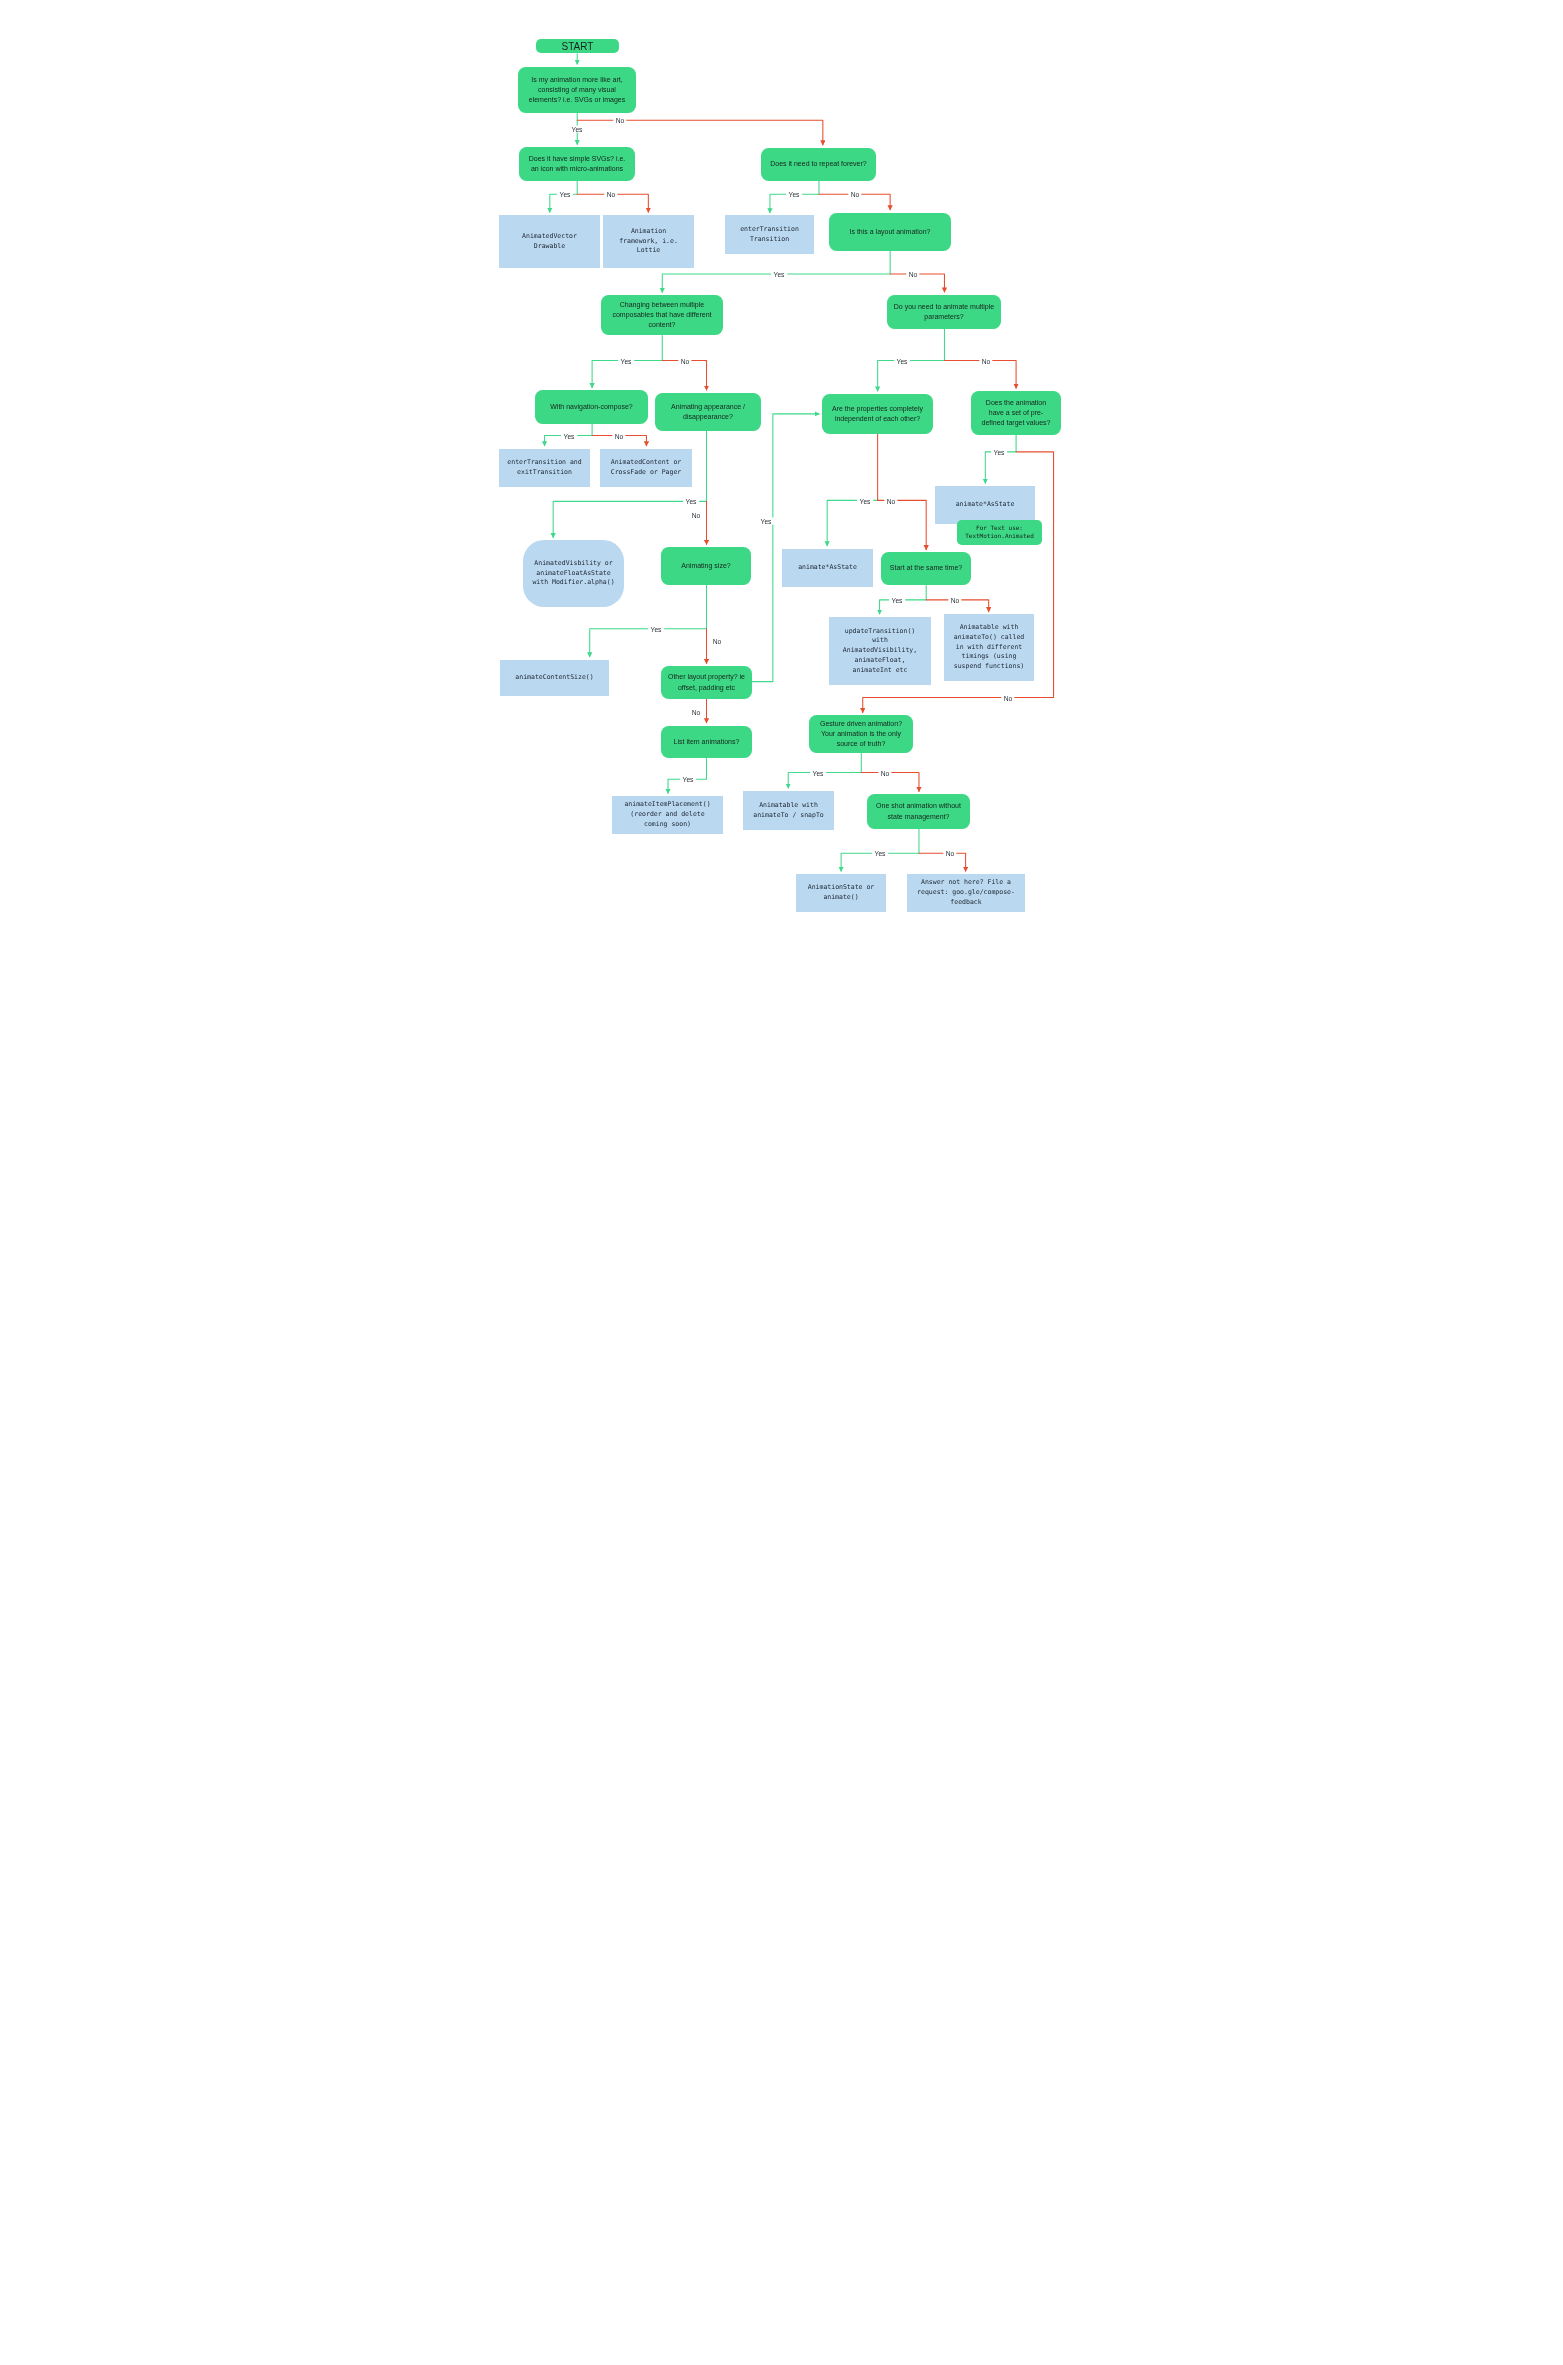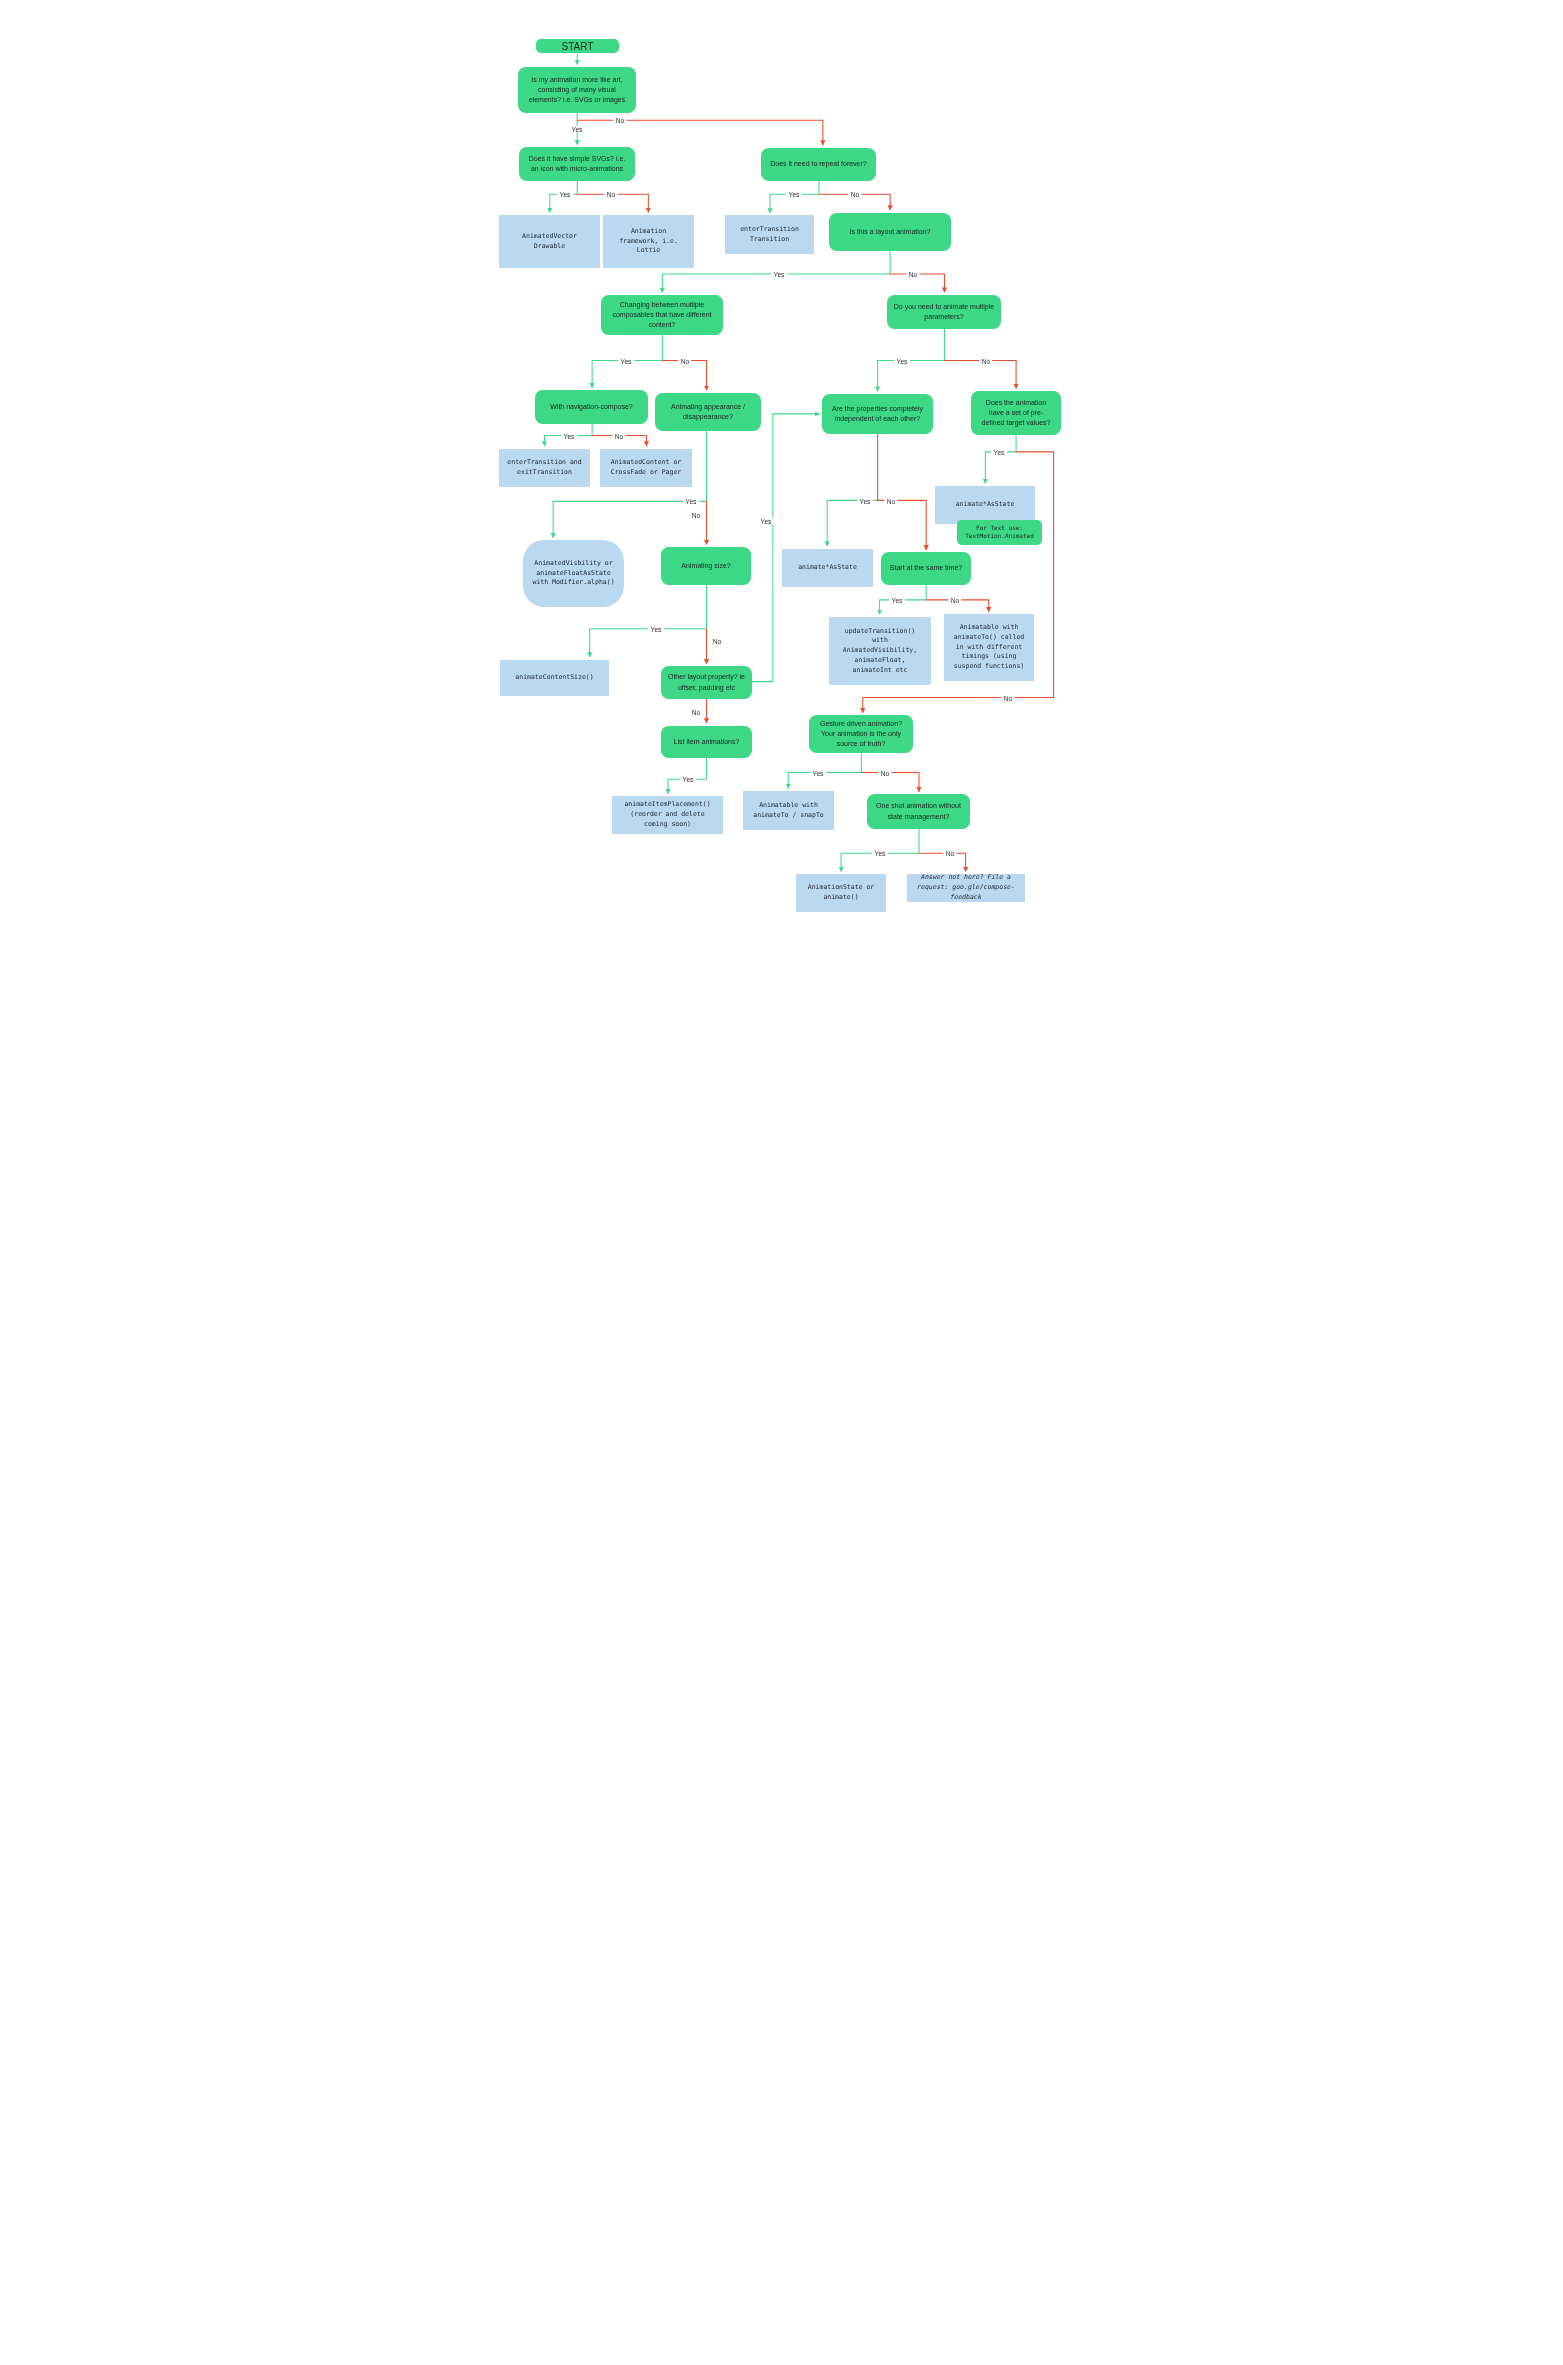--- a/index.html
+++ b/index.html
@@ -99,21 +99,21 @@
   <div class="node a" style="left:360px;top:617px;width:102px;height:68px;">updateTransition() with AnimatedVisibility, animateFloat, animateInt etc</div>
   <div class="node a" style="left:475px;top:614px;width:90px;height:67px;">Animatable with animateTo() called in with different timings (using suspend functions)</div>
   <div class="node q" style="left:192px;top:666px;width:91px;height:33px;">Other layout property? ie offset, padding etc</div>
   <div class="node a" style="left:31px;top:660px;width:109px;height:36px;text-align:right;">animateContentSize()</div>
   <div class="node q" style="left:192px;top:726px;width:91px;height:32px;">List item animations?</div>
   <div class="node a" style="left:143px;top:796px;width:111px;height:38px;">animateItemPlacement() (reorder and delete coming soon)</div>
   <div class="node q" style="left:340px;top:715px;width:104px;height:38px;">Gesture driven animation? Your animation is the only source of truth?</div>
   <div class="node a" style="left:274px;top:791px;width:91px;height:39px;">Animatable with animateTo / snapTo</div>
   <div class="node q" style="left:398px;top:794px;width:103px;height:35px;">One shot animation without state management?</div>
   <div class="node a" style="left:327px;top:874px;width:90px;height:38px;">AnimationState or animate()</div>
-  <div class="node a" style="left:438px;top:874px;width:118px;height:28px;font-style:italic;">Answer not here? File a request: goo.gle/compose-feedback</div>
+  <div class="node a" style="left:438px;top:874px;width:118px;height:38px;">Answer not here? File a request: goo.gle/compose-feedback</div>
 
   <span class="lbl" style="left:108px;top:129px;">Yes</span>
   <span class="lbl" style="left:151px;top:120px;">No</span>
   <span class="lbl" style="left:96px;top:194px;">Yes</span>
   <span class="lbl" style="left:142px;top:194px;">No</span>
   <span class="lbl" style="left:325px;top:194px;">Yes</span>
   <span class="lbl" style="left:386px;top:194px;">No</span>
   <span class="lbl" style="left:310px;top:274px;">Yes</span>
   <span class="lbl" style="left:444px;top:274px;">No</span>
   <span class="lbl" style="left:157px;top:361px;">Yes</span>

